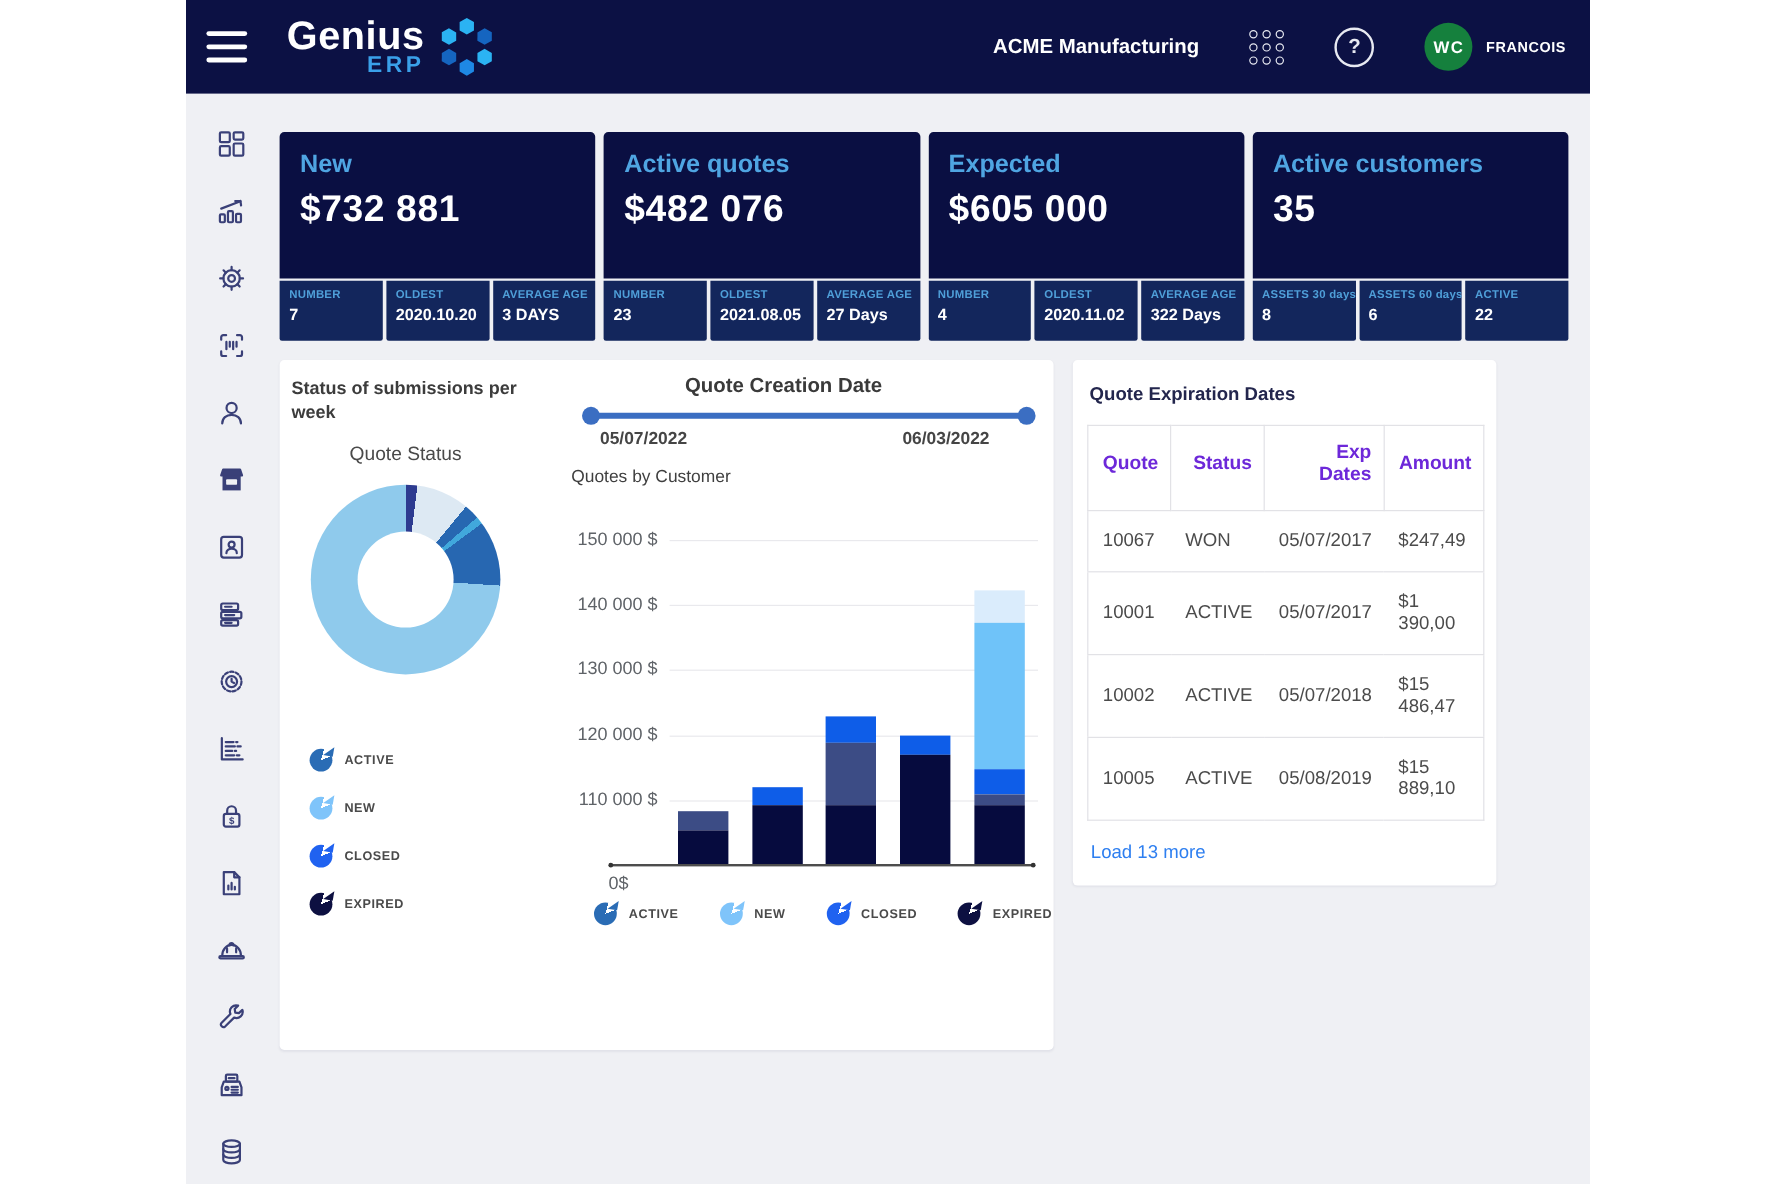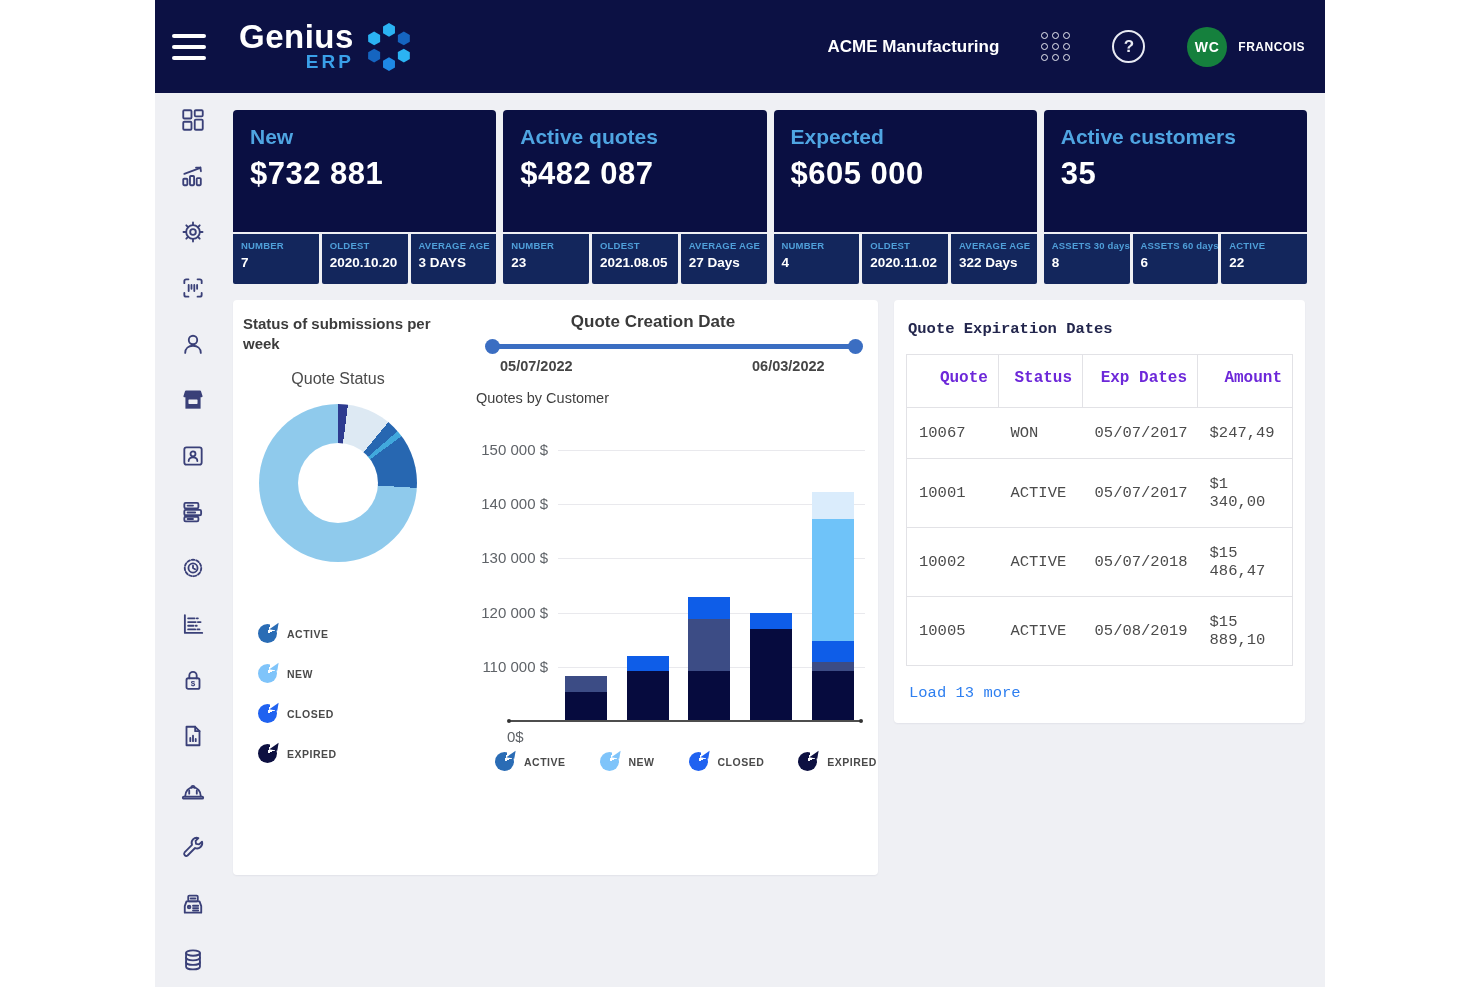--- a/index.html
+++ b/index.html
@@ -1,21 +1,21 @@
 <!DOCTYPE html>
 <html><head>
 <meta charset="utf-8">
 <style>
   * { margin:0; padding:0; box-sizing:border-box; }
   html,body { width:1480px; height:987px; background:#ffffff; font-family:"Liberation Sans",sans-serif; }
   body { position:relative; overflow:hidden; }
   .app { position:absolute; left:155px; top:0; width:1170px; height:987px; background:#eff0f4; }
 
   
-  .topbar { position:absolute; left:0; top:0; width:100%; height:93px; background:#0c1144; display:flex; align-items:center; padding:0 20px 0 17px; }
+  .topbar { position:absolute; left:0; top:0; width:100%; height:78px; background:#0c1144; display:flex; align-items:center; padding:0 20px 0 17px; }
   .hamburger { width:34px; height:26px; display:flex; flex-direction:column; justify-content:space-between; cursor:pointer; }
   .hamburger span { display:block; height:4px; background:#fff; border-radius:2px; }
   .logo { display:flex; align-items:center; margin-left:33px; }
   .logo-text { display:flex; flex-direction:column; align-items:flex-end; }
   .logo-genius { color:#fff; font-size:33px; font-weight:bold; letter-spacing:0.5px; line-height:1; }
   .logo-erp { color:#3aa0e9; font-size:19px; font-weight:bold; letter-spacing:3px; margin-top:-2px; }
   .logo-mark { margin-left:9px; }
   .top-right { margin-left:auto; display:flex; align-items:center; gap:42px; }
   .company { color:#fff; font-size:17px; font-weight:bold; }
   .apps-grid { display:grid; grid-template-columns:repeat(3,7px); grid-auto-rows:7px; gap:4px; cursor:pointer; }
@@ -38,21 +38,21 @@
   .kpi-title { color:#4fa5e2; font-size:21px; font-weight:bold; }
   .kpi-value { color:#ffffff; font-size:31px; font-weight:bold; margin-top:7px; letter-spacing:0.5px; }
   .kpi-stats { display:flex; gap:3px; margin-top:2px; height:50px; }
   .kpi-stat { flex:1; background:#13265c; border-radius:0 0 2px 2px; padding:6px 2px 0 8px; overflow:hidden; }
   .stat-label { color:#4f9fd9; font-size:9.5px; font-weight:bold; letter-spacing:0.2px; white-space:nowrap; }
   .stat-value { color:#fff; font-size:13.5px; font-weight:bold; margin-top:4px; }
 
   .content-row { display:flex; gap:16px; margin-top:16px; align-items:flex-start; }
   .panel { background:#ffffff; border-radius:4px; box-shadow:0 1px 2px rgba(20,20,60,0.06); }
   .chart-panel { width:645px; height:575px; position:relative; }
-  .table-panel { width:411px; min-height:423px; padding:14px 12px 10px 12px;font-family:Liberation Mono, monospace; }
+  .table-panel { width:353px; min-height:423px; padding:14px 12px 10px 12px; }
 
   
   .sp-heading { position:absolute; left:10px; top:14px; width:195px; font-size:15px; font-weight:bold; color:#3c3c3c; line-height:1.35; }
   .qs-title { position:absolute; left:30px; top:70px; width:150px; text-align:center; font-size:16px; color:#4a4a4a; }
   .donut { position:absolute; left:26px; top:104px; width:158px; height:158px; border-radius:50%; cursor:pointer; }
   .donut-hole { position:absolute; inset:39px; background:#fff; border-radius:50%; }
   .v-legend { position:absolute; left:25px; top:324px; display:flex; flex-direction:column; gap:21px; }
   .legend-item { display:flex; align-items:center; gap:10px; cursor:pointer; }
   .pie-ico { position:relative; width:19px; height:19px; border-radius:50%; background:conic-gradient(from 16deg, transparent 0 52deg, var(--c) 52deg 360deg); flex:0 0 auto; }
   .pie-ico::after { content:''; position:absolute; right:-1px; top:-2px; width:0; height:0; border-style:solid; border-width:0 0 8px 8px; border-color:transparent transparent var(--c) transparent; transform:rotate(10deg); }
@@ -254,21 +254,21 @@
   <div class="kpi-stat">
     <div class="stat-label">AVERAGE AGE</div>
     <div class="stat-value">3 DAYS</div>
   </div>
 </div>
   </div>
 
   <div class="kpi-card">
     <div class="kpi-top">
       <div class="kpi-title">Active quotes</div>
-      <div class="kpi-value">$482 087</div>
+      <div class="kpi-value">$482 076</div>
     </div>
     <div class="kpi-stats">
   <div class="kpi-stat">
     <div class="stat-label">NUMBER</div>
     <div class="stat-value">23</div>
   </div>
 
   <div class="kpi-stat">
     <div class="stat-label">OLDEST</div>
     <div class="stat-value">2021.08.05</div>
@@ -445,21 +445,21 @@
               <tr>
                 <td style="width: 25%;">10067</td>
                 <td style="width: 22%;">WON</td>
                 <td style="width: 28%;">05/07/2017</td>
                 <td style="width: 25%;">$247,49</td>
               </tr>
               <tr>
                 <td style="width: 25%;">10001</td>
                 <td style="width: 22%;">ACTIVE</td>
                 <td style="width: 28%;">05/07/2017</td>
-                <td style="width: 25%;">$1 340,00</td>
+                <td style="width: 25%;">$1 390,00</td>
               </tr>
               <tr>
                 <td style="width: 25%;">10002</td>
                 <td style="width: 22%;">ACTIVE</td>
                 <td style="width: 28%;">05/07/2018</td>
                 <td style="width: 25%;">$15 486,47</td>
               </tr>
               <tr>
                 <td style="width: 25%;">10005</td>
                 <td style="width: 22%;">ACTIVE</td>

